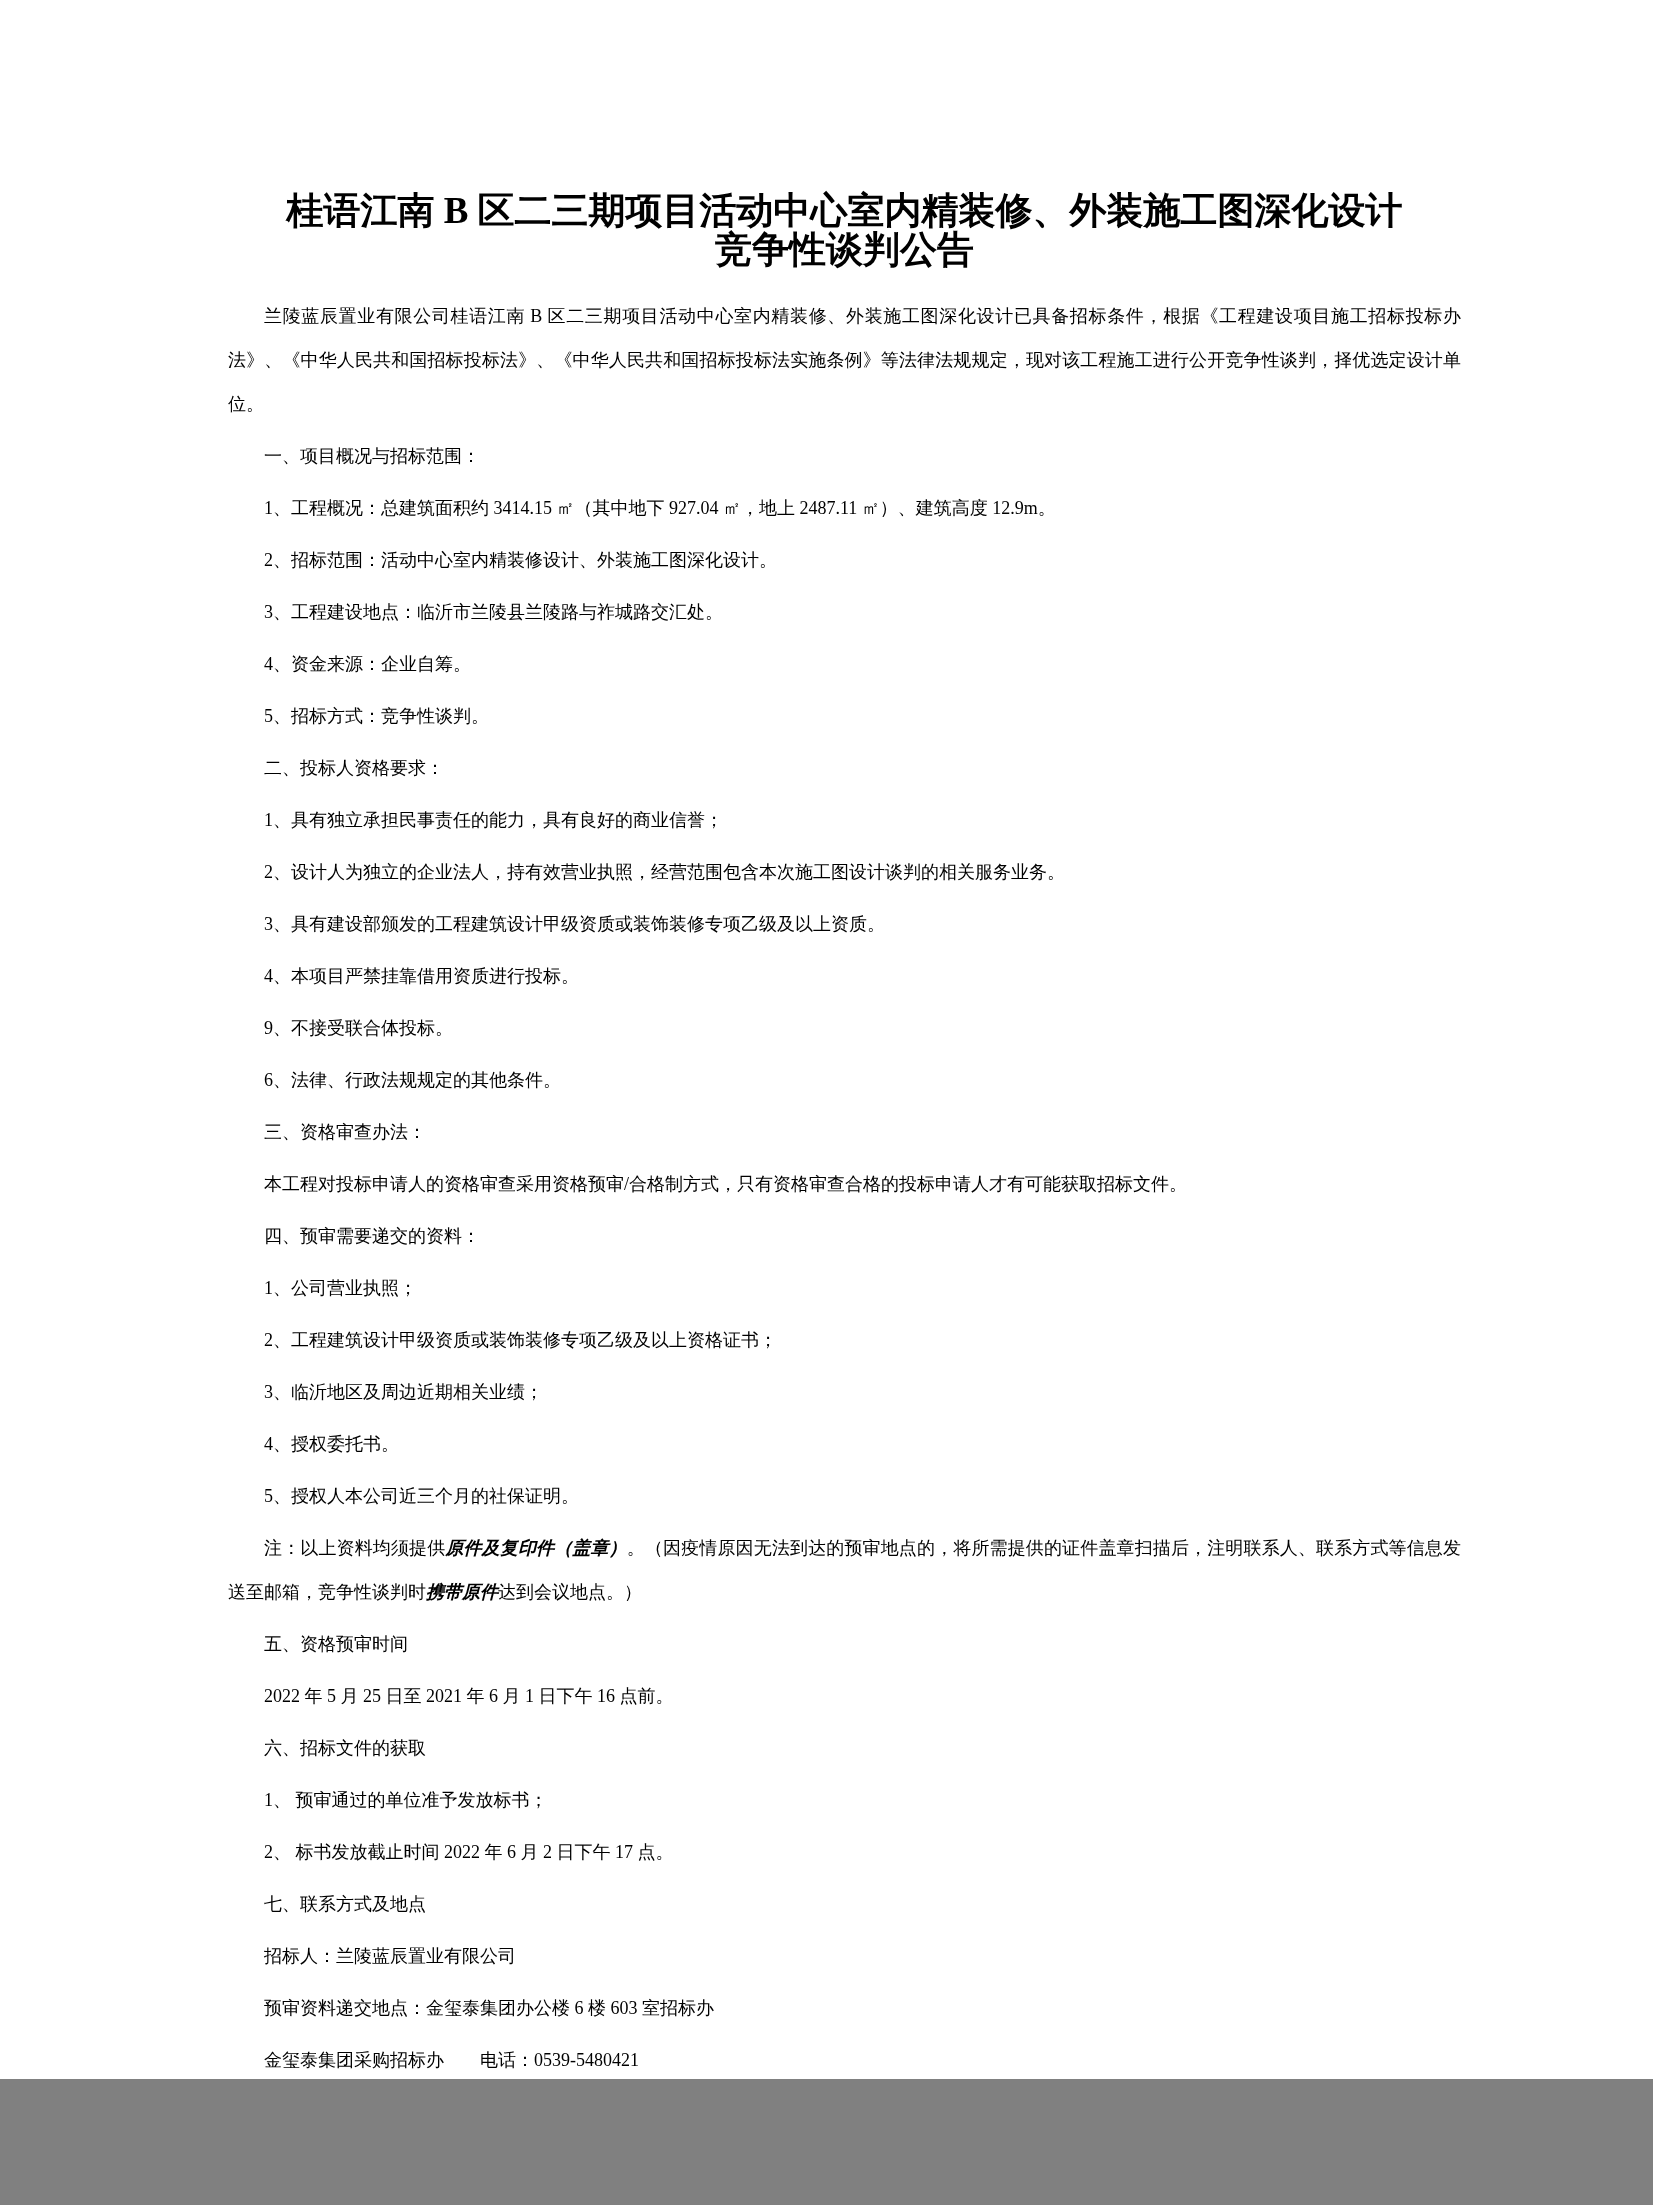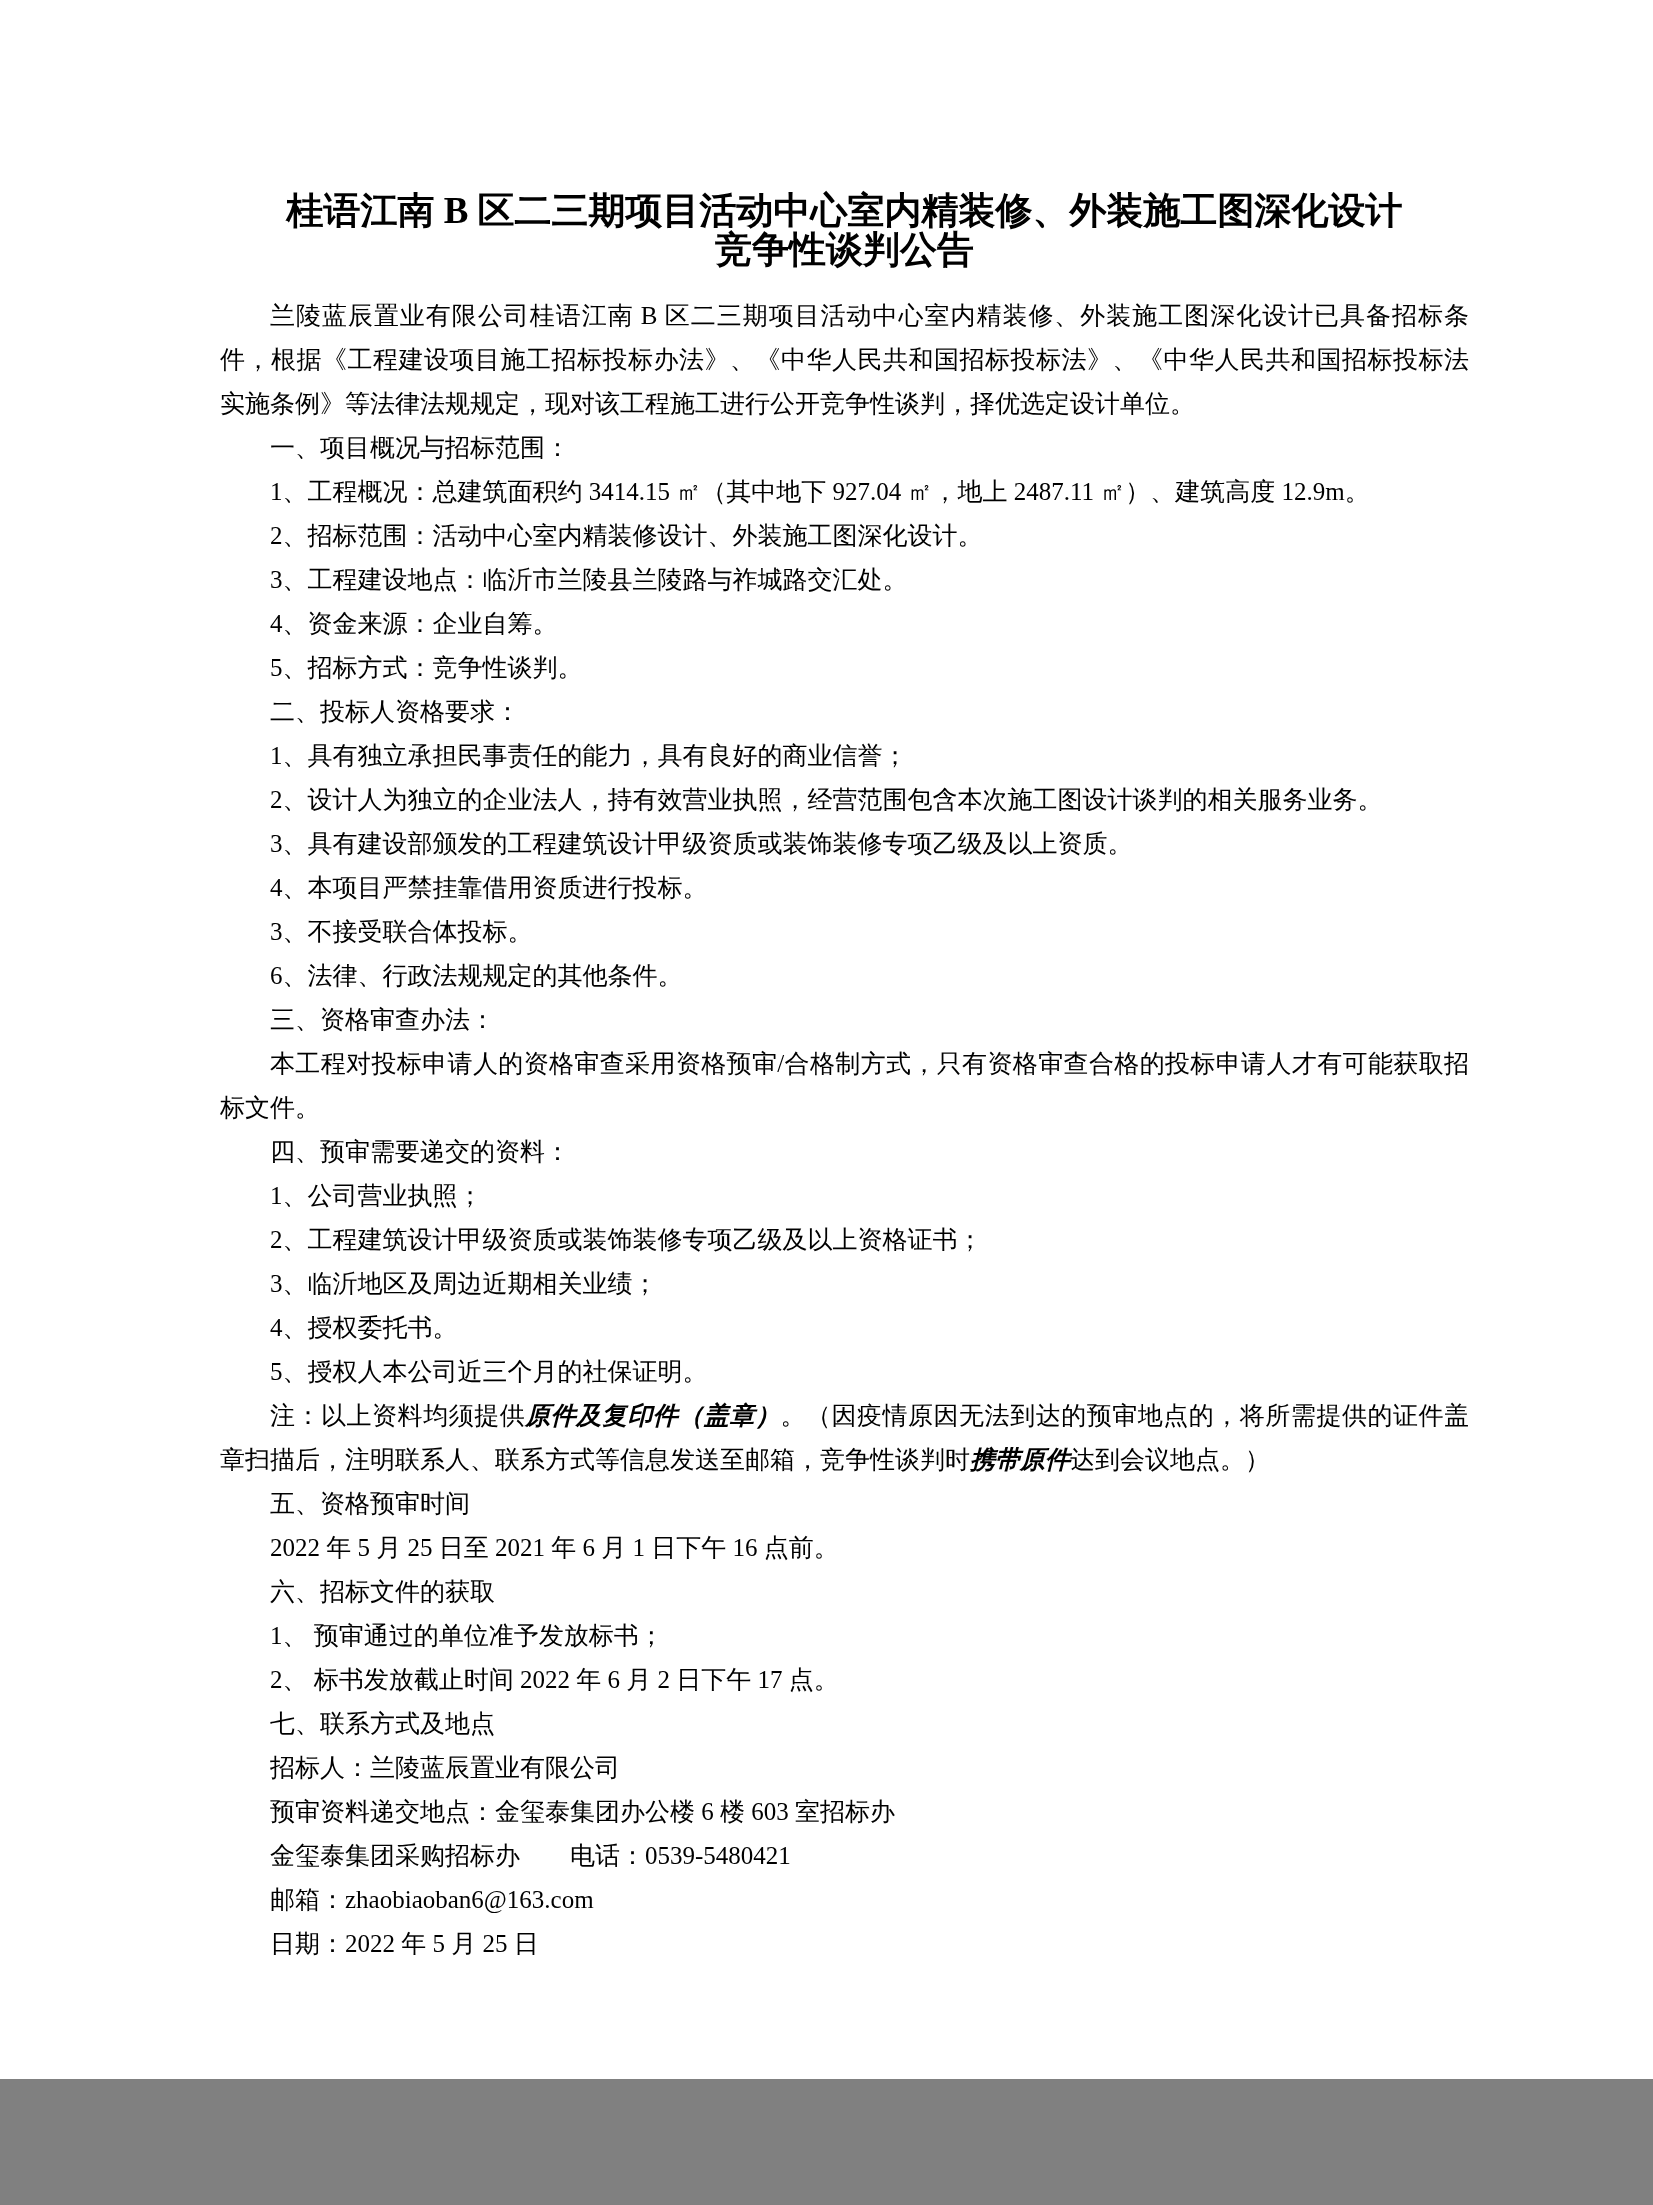--- a/index.html
+++ b/index.html
@@ -25,22 +25,22 @@
     font-size: 37px;
     line-height: 1.05;
     margin: 0;
   }
   .doc-title.second {
   }
   .doc-body {
     margin-top: 24.5px;
   }
   .para {
-    margin: 0;
-    font-size: 25px;
+    margin: 8px;
+    font-size: 18px;
     line-height: 44px;
     text-indent: 2em;
     text-align: justify;
     word-break: break-word;
   }
   .para.heading {
     font-weight: normal;
   }
   .para b {
     font-weight: bold;
@@ -59,21 +59,21 @@
       <p class="para body"><span>1、工程概况：总建筑面积约 3414.15 ㎡（其中地下 927.04 ㎡，地上 2487.11 ㎡）、建筑高度 12.9m。</span></p>
       <p class="para body"><span>2、招标范围：活动中心室内精装修设计、外装施工图深化设计。</span></p>
       <p class="para body"><span>3、工程建设地点：临沂市兰陵县兰陵路与祚城路交汇处。</span></p>
       <p class="para body"><span>4、资金来源：企业自筹。</span></p>
       <p class="para body"><span>5、招标方式：竞争性谈判。</span></p>
       <p class="para heading"><span>二、投标人资格要求：</span></p>
       <p class="para body"><span>1、具有独立承担民事责任的能力，具有良好的商业信誉；</span></p>
       <p class="para body"><span>2、设计人为独立的企业法人，持有效营业执照，经营范围包含本次施工图设计谈判的相关服务业务。</span></p>
       <p class="para body"><span>3、具有建设部颁发的工程建筑设计甲级资质或装饰装修专项乙级及以上资质。</span></p>
       <p class="para body"><span>4、本项目严禁挂靠借用资质进行投标。</span></p>
-      <p class="para body"><span>3、不接受联合体投标。</span></p>
+      <p class="para body"><span>9、不接受联合体投标。</span></p>
       <p class="para body"><span>6、法律、行政法规规定的其他条件。</span></p>
       <p class="para heading"><span>三、资格审查办法：</span></p>
       <p class="para body"><span>本工程对投标申请人的资格审查采用资格预审/合格制方式，只有资格审查合格的投标申请人才有可能获取招标文件。</span></p>
       <p class="para heading"><span>四、预审需要递交的资料：</span></p>
       <p class="para body"><span>1、公司营业执照；</span></p>
       <p class="para body"><span>2、工程建筑设计甲级资质或装饰装修专项乙级及以上资格证书；</span></p>
       <p class="para body"><span>3、临沂地区及周边近期相关业绩；</span></p>
       <p class="para body"><span>4、授权委托书。</span></p>
       <p class="para body"><span>5、授权人本公司近三个月的社保证明。</span></p>
       <p class="para body"><span>注：以上资料均须提供</span><b>原件及复印件（盖章）</b><span>。（因疫情原因无法到达的预审地点的，将所需提供的证件盖章扫描后，注明联系人、联系方式等信息发送至邮箱，竞争性谈判时</span><b>携带原件</b><span>达到会议地点。）</span></p>

